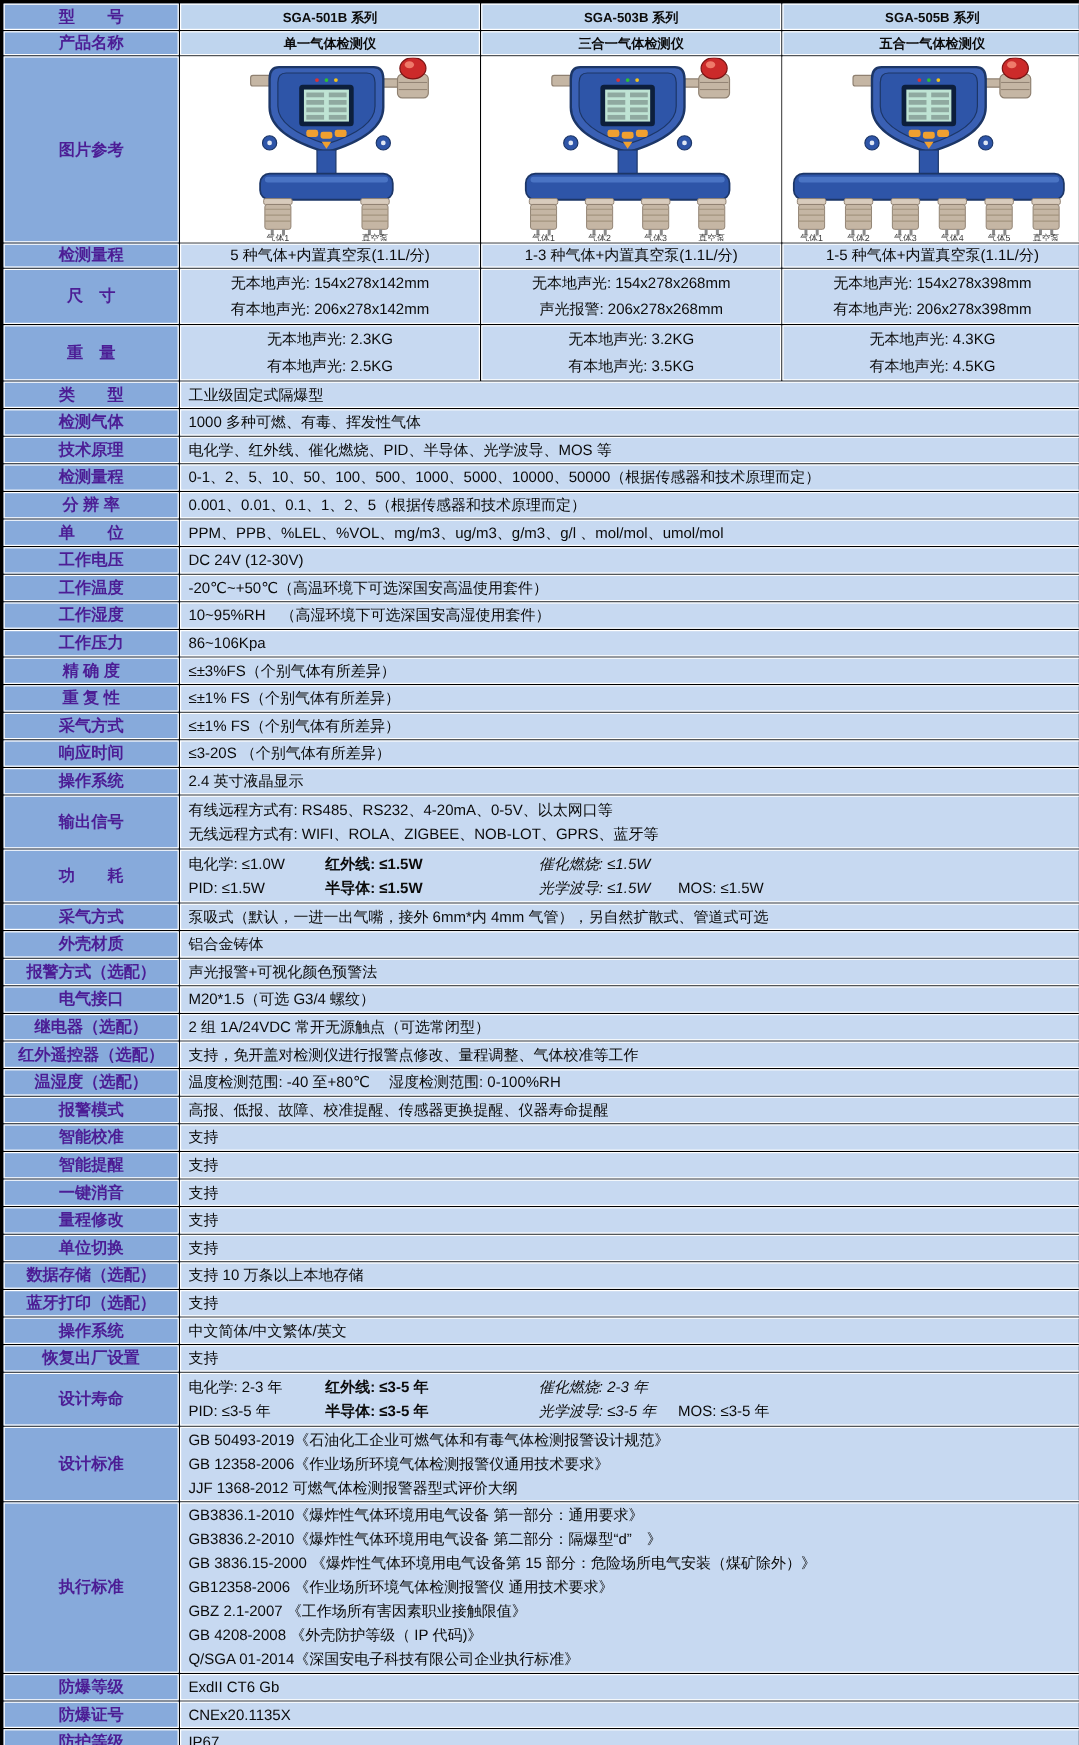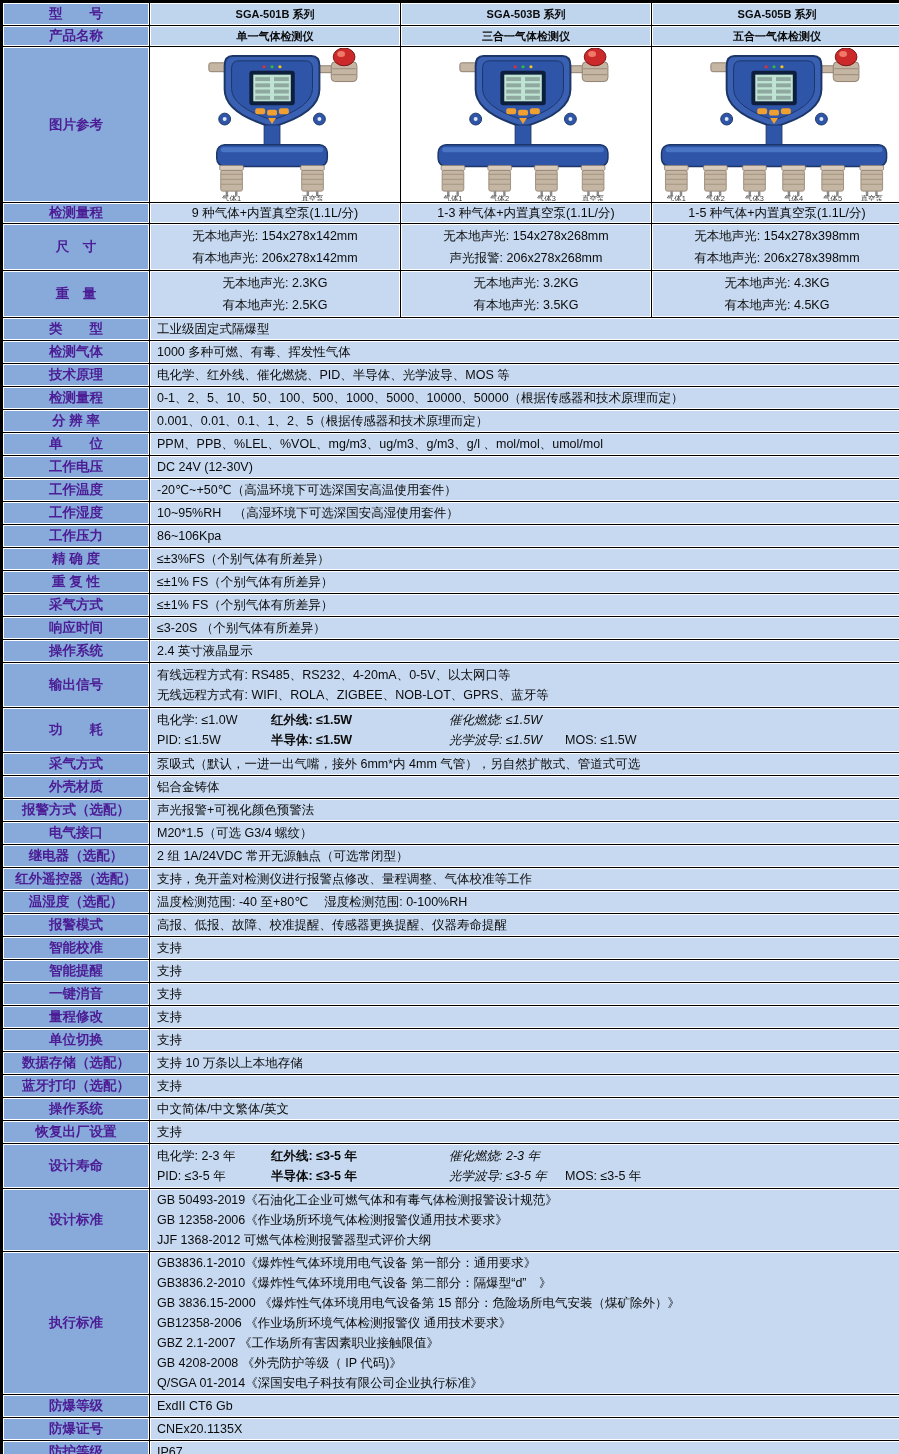--- a/index.html
+++ b/index.html
@@ -281,21 +281,21 @@
             <line x1="210" y1="133" x2="232" y2="133" stroke="#a3947f" stroke-width="1"></line>
             <line x1="210" y1="138" x2="232" y2="138" stroke="#a3947f" stroke-width="1"></line>
             <rect x="215" y="145" width="2.5" height="5" fill="#8a8a8a"></rect>
             <rect x="224.5" y="145" width="2.5" height="5" fill="#8a8a8a"></rect>
             <text x="221" y="154.5" text-anchor="middle" font-size="7.5" fill="#3a3a3a">真空泵</text>
           </svg>
         </td>
       </tr>
       <tr style="height: 18px;">
         <td class="lbl">检测量程</td>
-        <td class="val center">9 种气体+内置真空泵(1.1L/分)</td>
+        <td class="val center">5 种气体+内置真空泵(1.1L/分)</td>
         <td class="val center">1-3 种气体+内置真空泵(1.1L/分)</td>
         <td class="val center">1-5 种气体+内置真空泵(1.1L/分)</td>
       </tr>
       <tr style="height: 44px;">
         <td class="lbl">尺　寸</td>
         <td class="val center line2">
           <div class="line">无本地声光: 154x278x142mm</div>
           <div class="line">有本地声光: 206x278x142mm</div>
         </td>
         <td class="val center line2">

